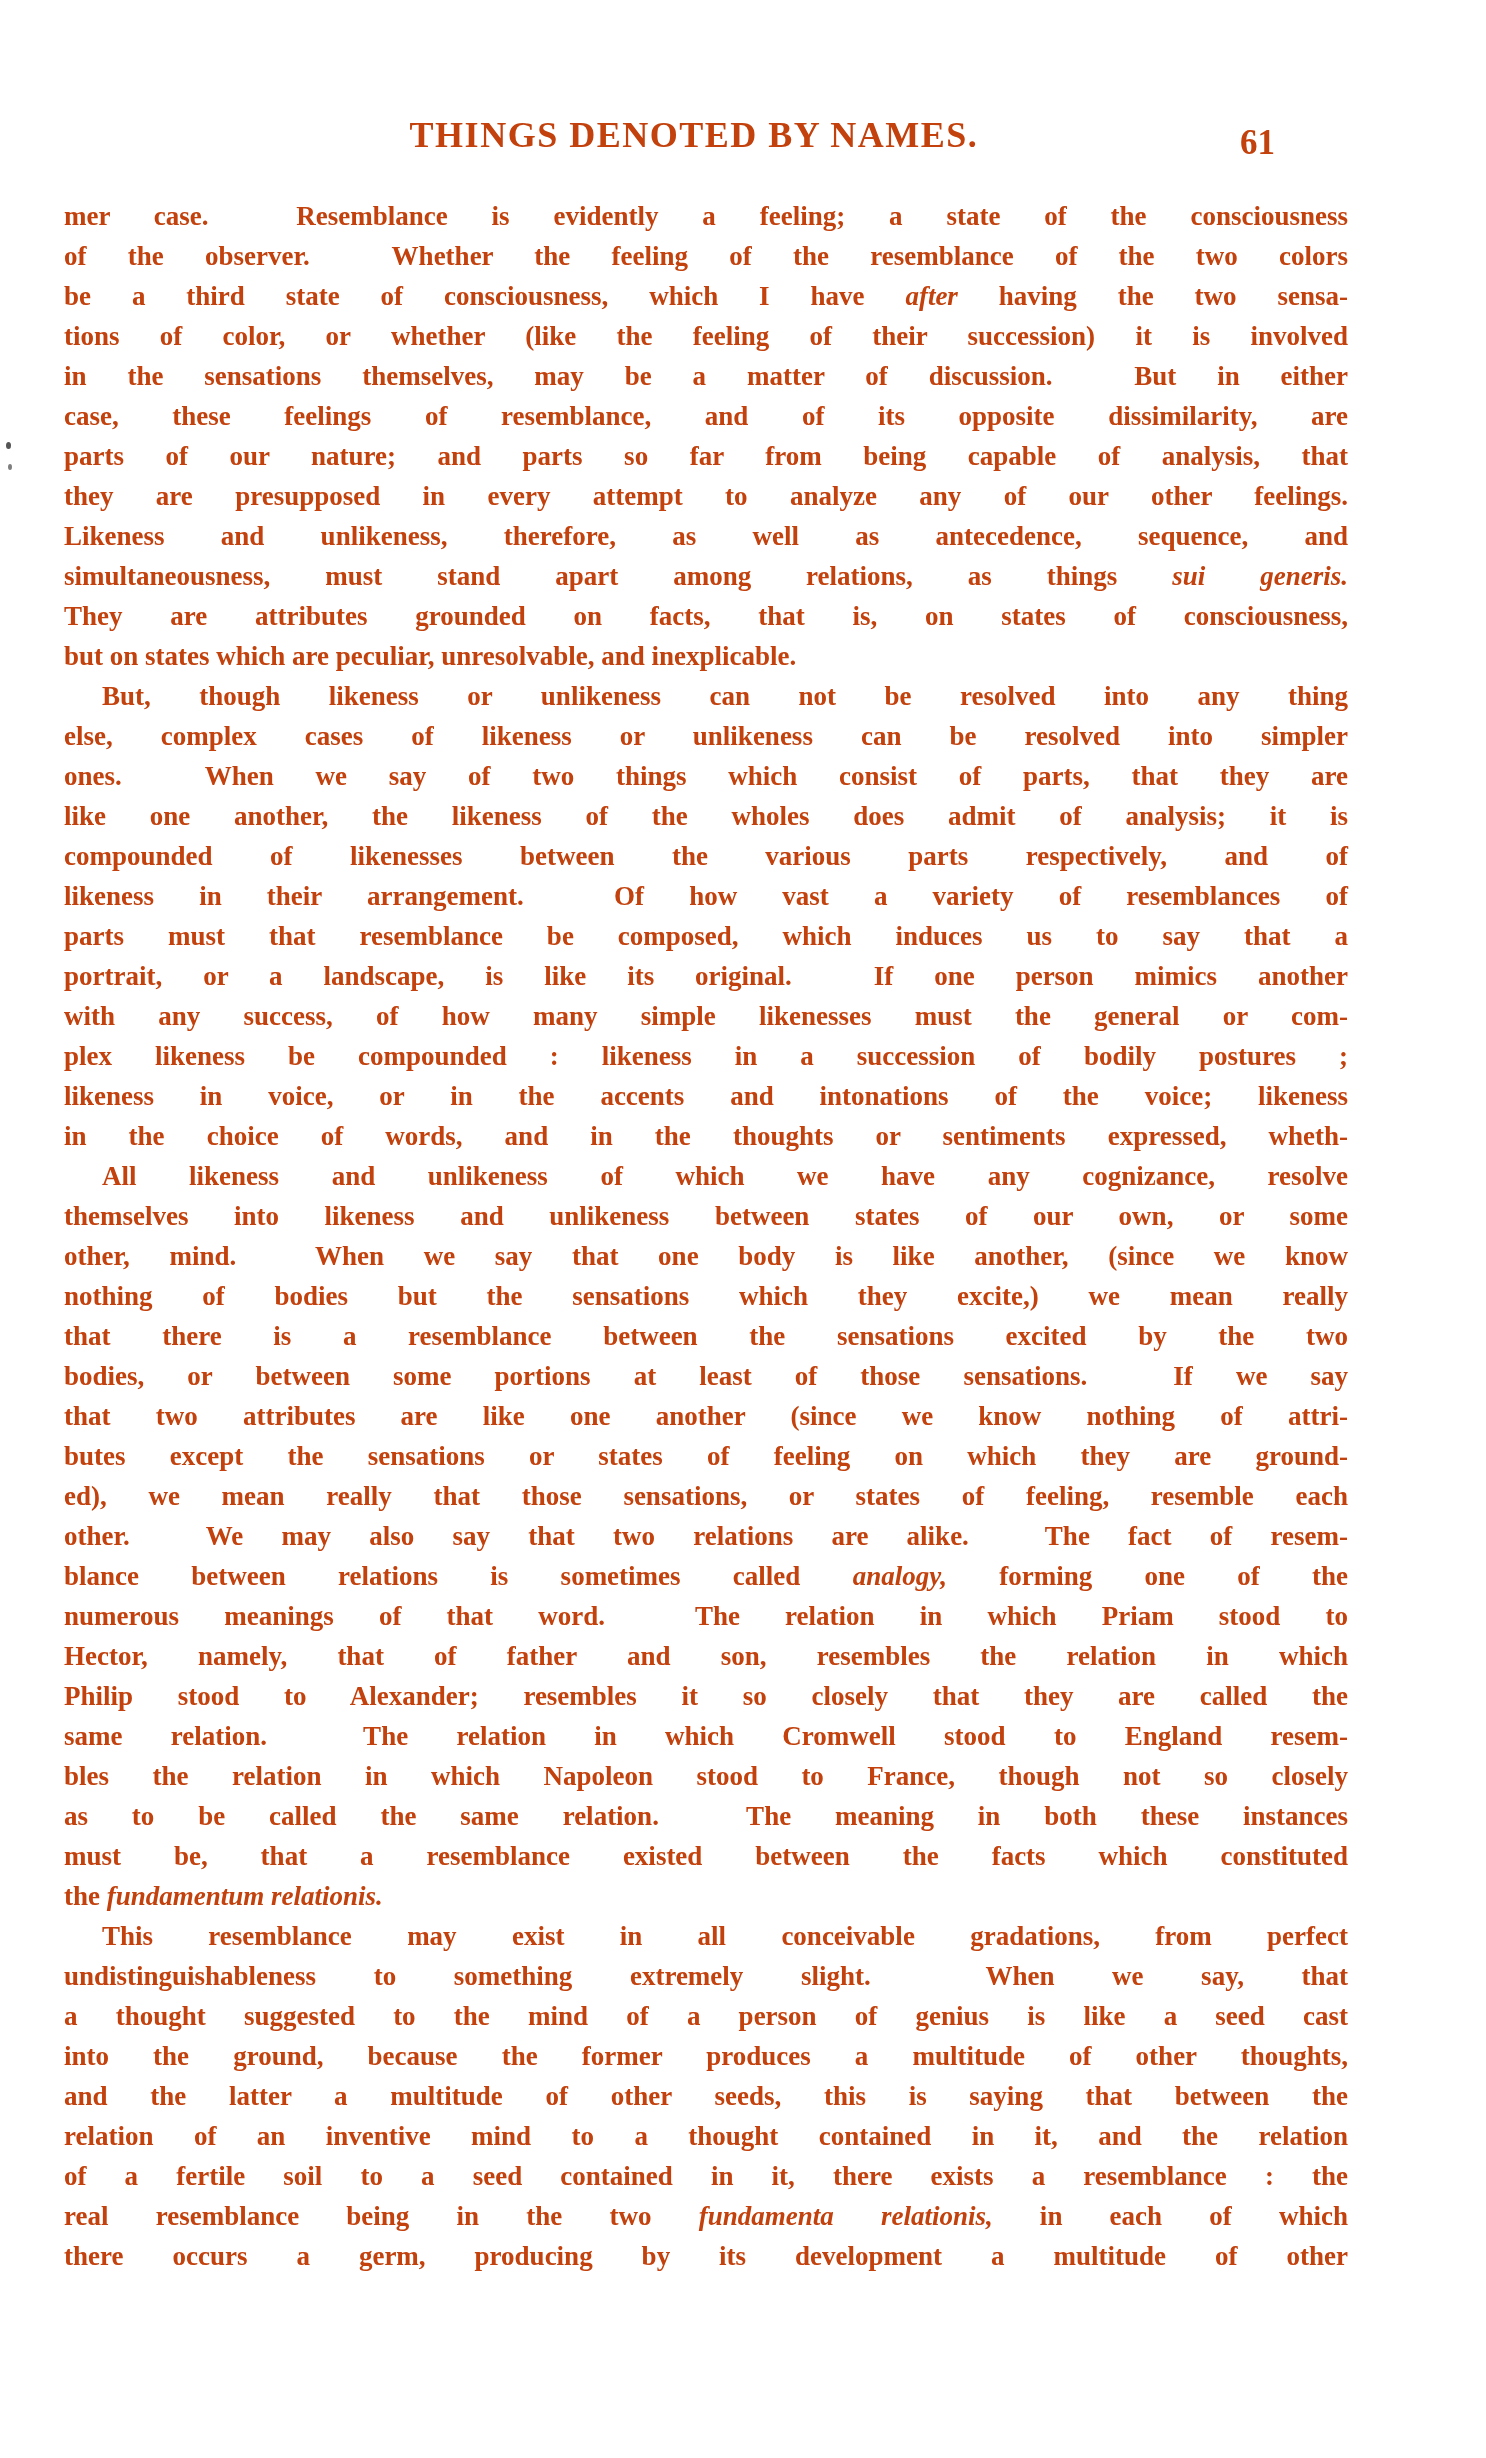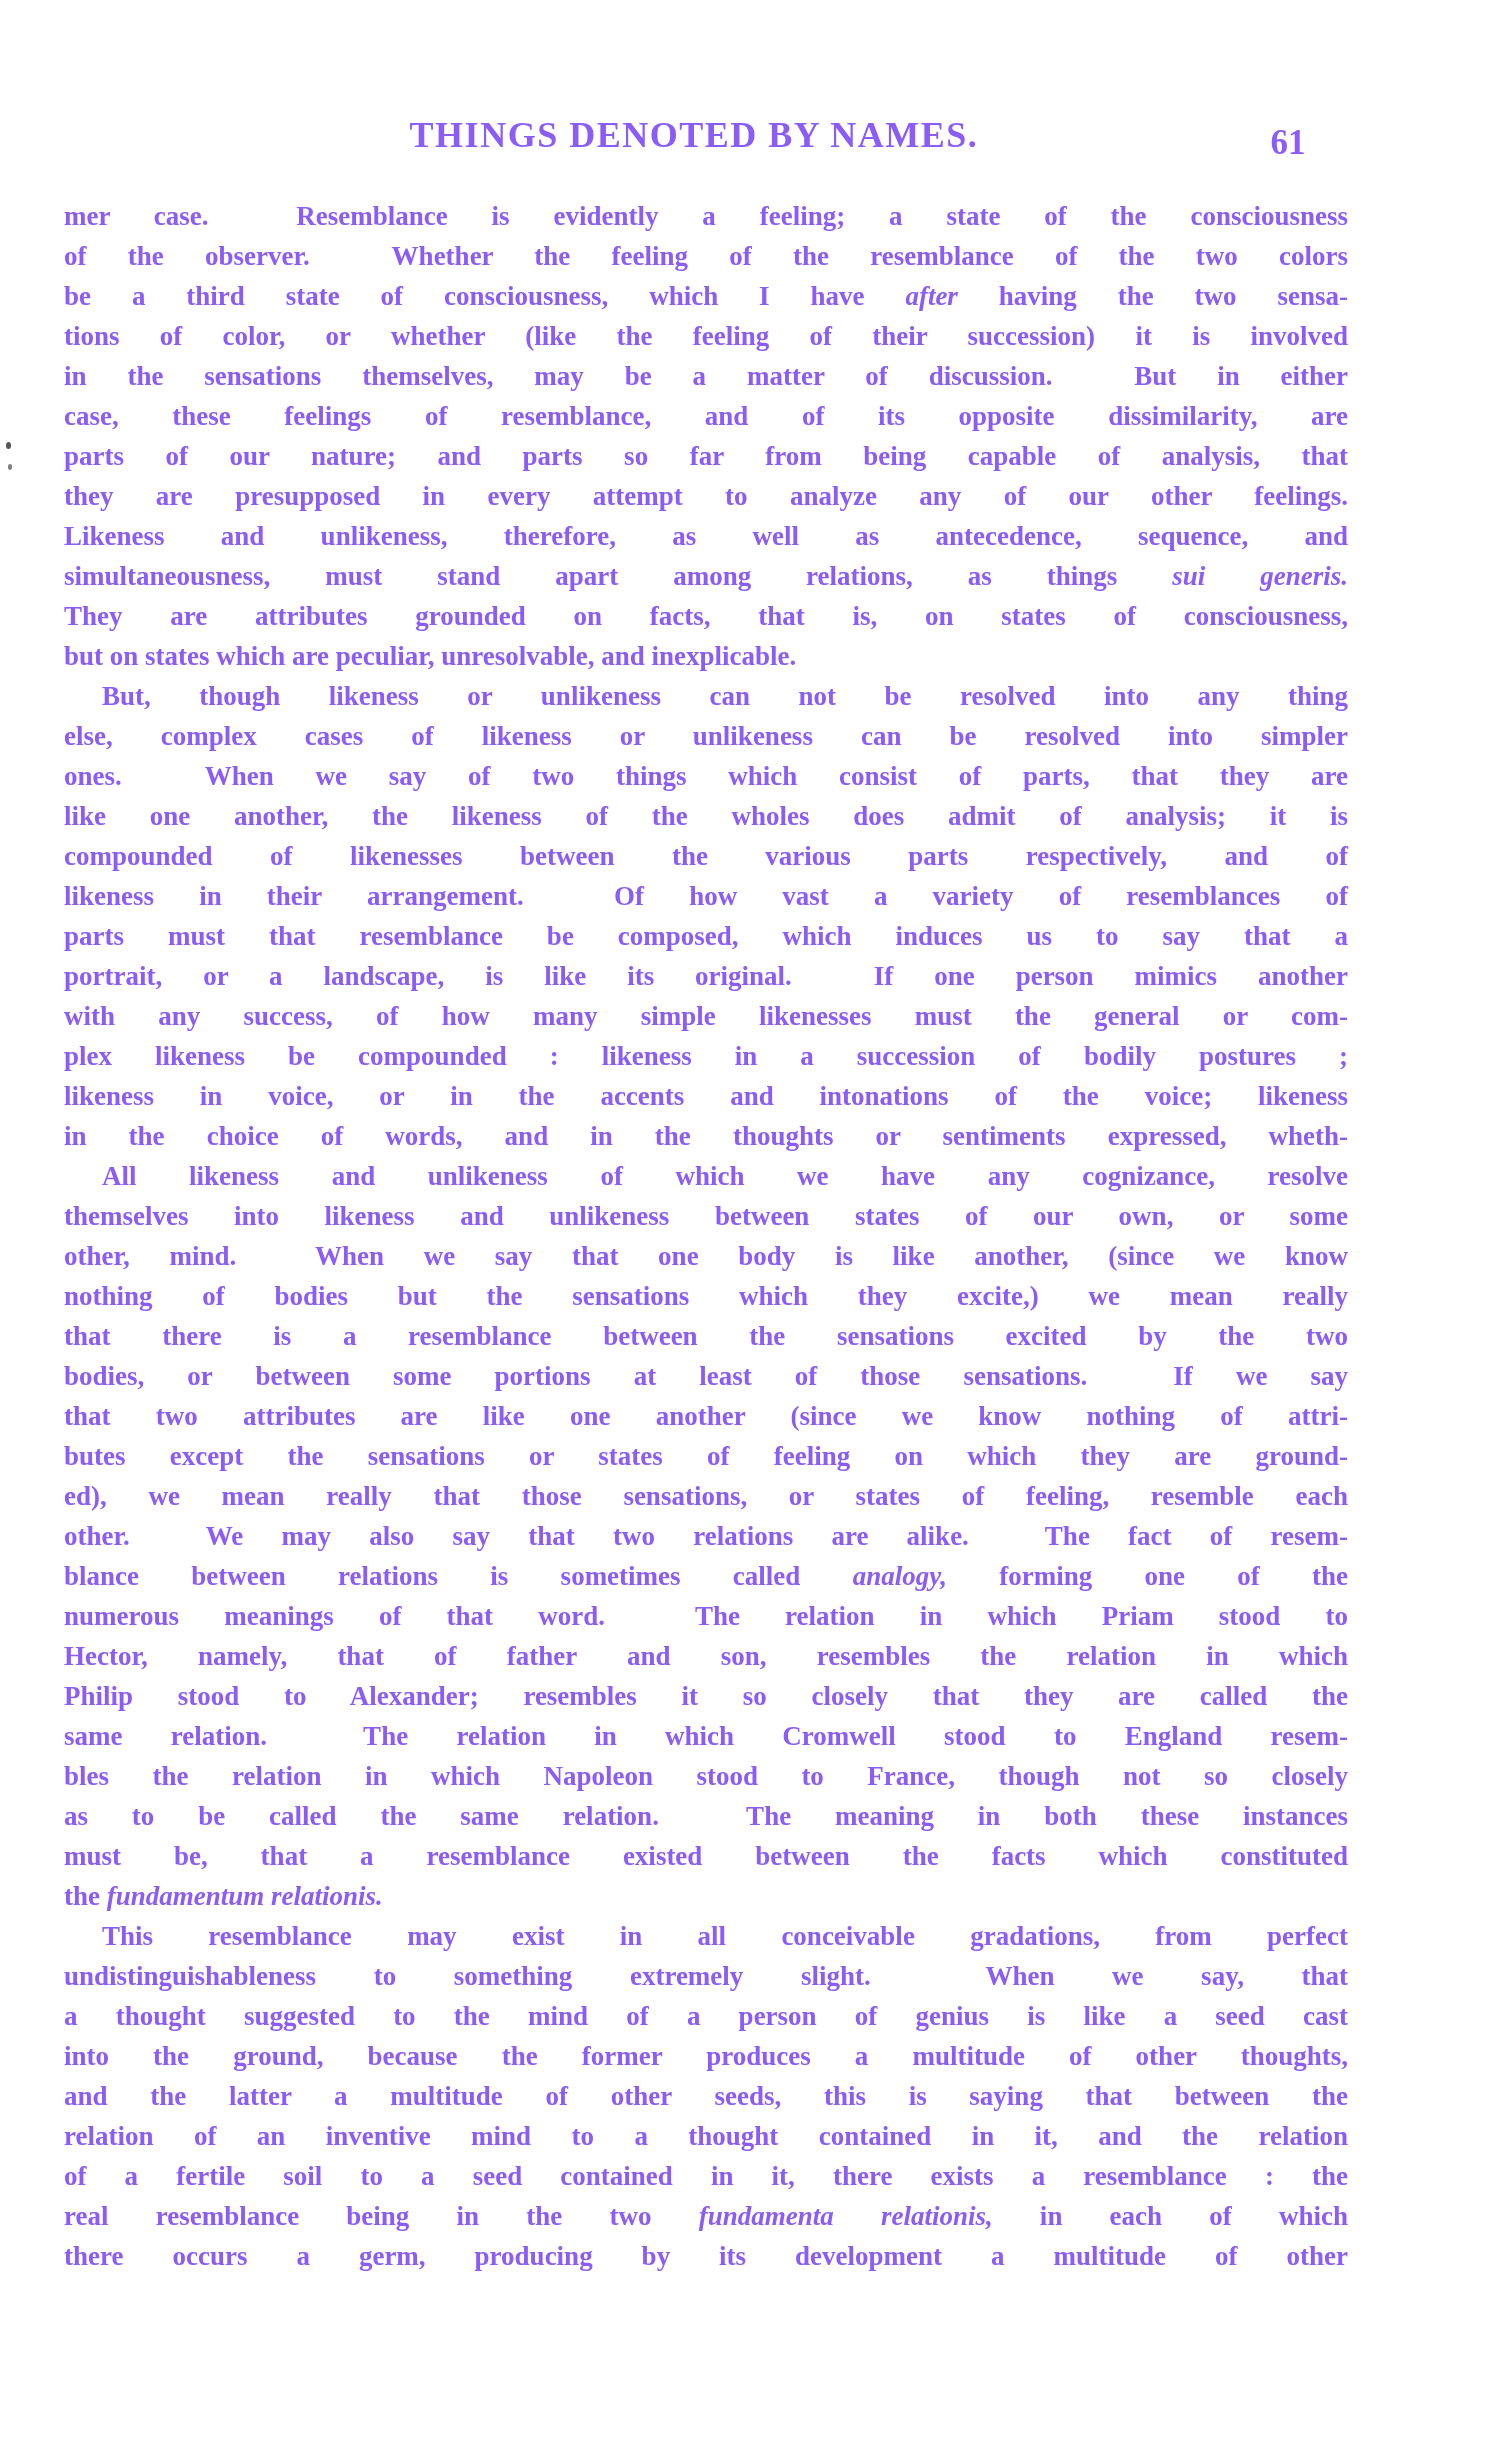--- a/index.html
+++ b/index.html
@@ -1,42 +1,42 @@
 <!DOCTYPE html>
 <html><head>
 <meta charset="utf-8">
 <style>
   html, body { margin: 0; padding: 0; background: #ffffff; }
   .page {
     position: relative;
     width: 1487px;
     height: 2459px;
     background: #ffffff;
-    color: #8b5cf6;
+    color: #c2410c;
     font-family: "Liberation Serif", "DejaVu Serif", serif;
     overflow: hidden;
   }
   .running-title {
     position: absolute;
     top: 113px;
     left: 52px;
     width: 1284px;
     text-align: center;
     font-size: 36px;
     font-weight: 700;
     letter-spacing: 1.5px;
     line-height: 44px;
     white-space: nowrap;
   }
   .page-number {
     position: absolute;
     top: 121px;
     left: 1240px;
     width: 96px;
-    text-align: center;
+    text-align: left;
     font-size: 35px;
     font-weight: 700;
     line-height: 44px;
   }
   .text-block {
     position: absolute;
     top: 196px;
     left: 64px;
     width: 1284px;
     font-size: 27px;

